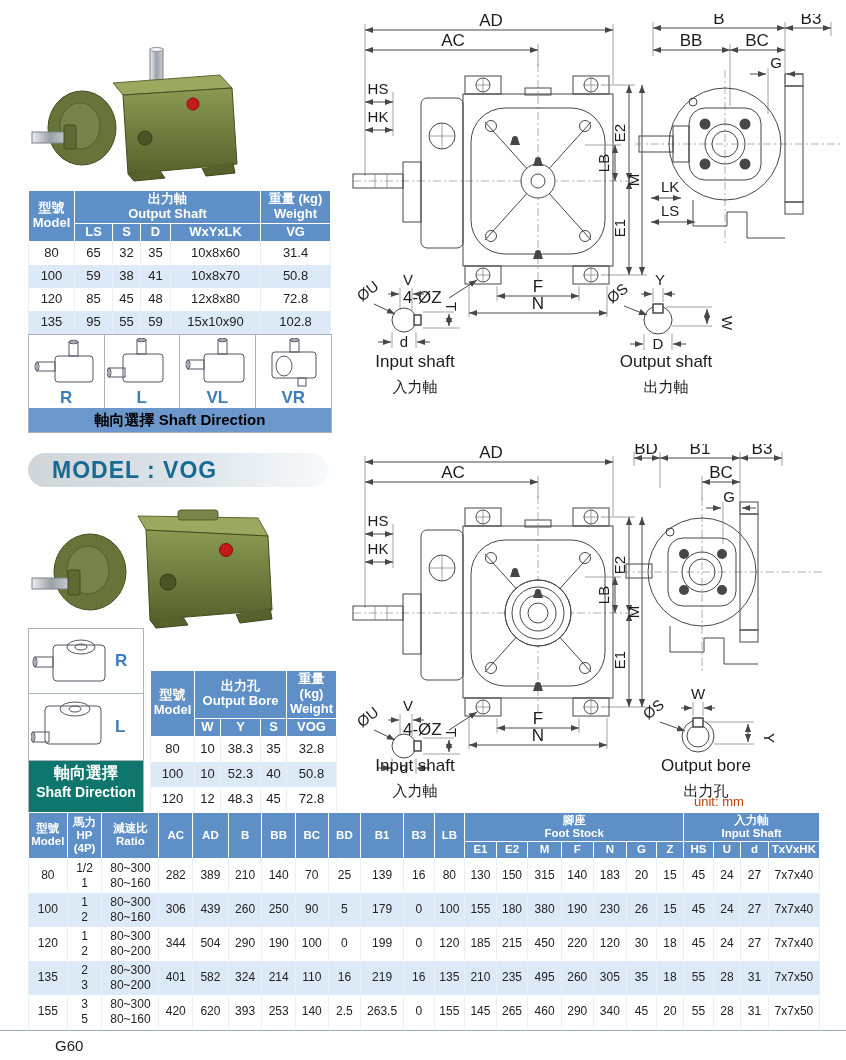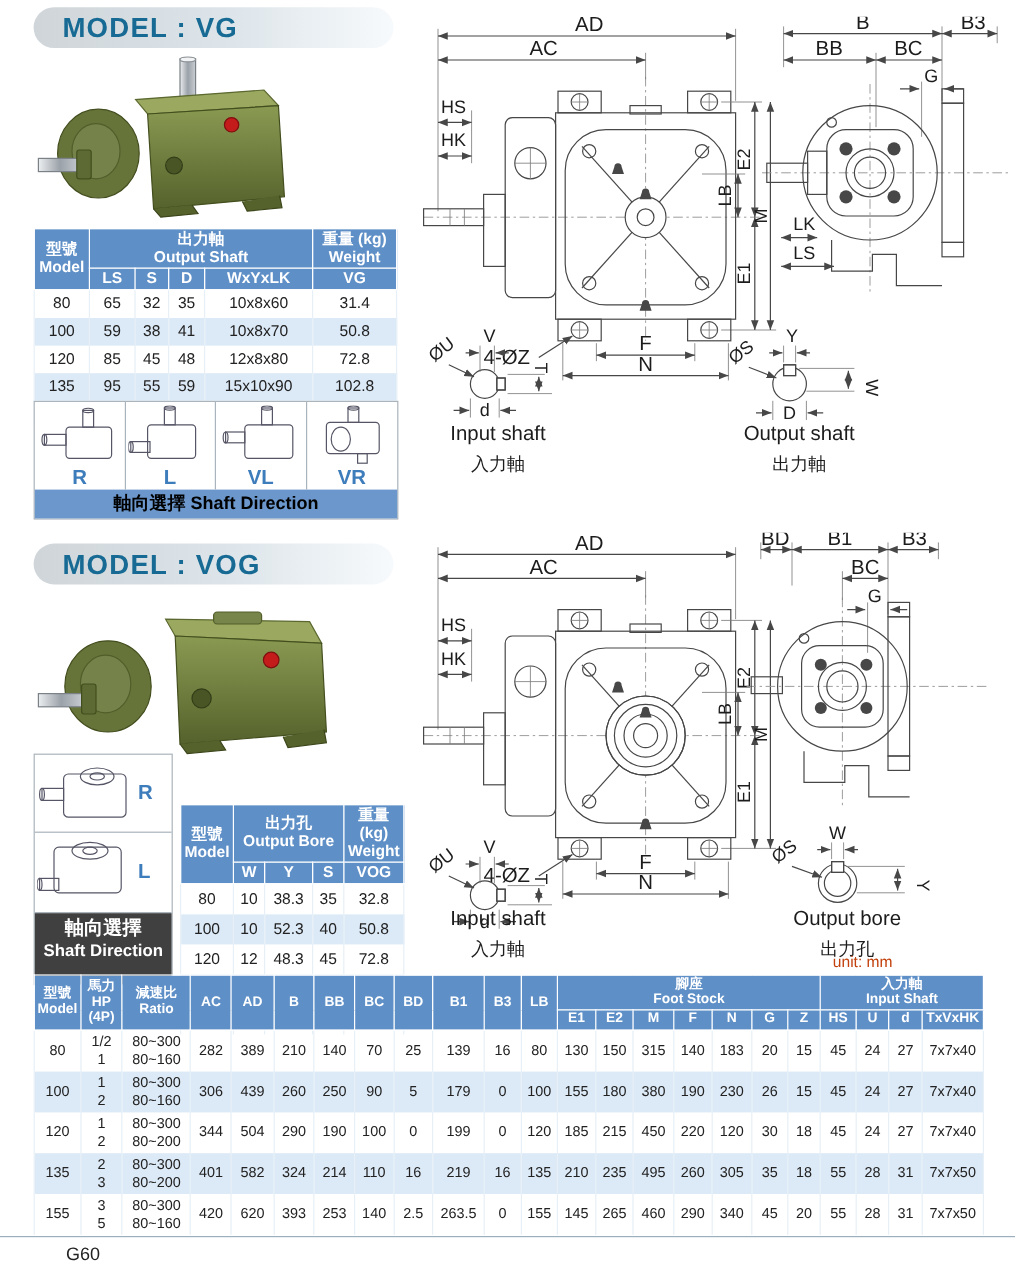--- a/index.html
+++ b/index.html
@@ -25,21 +25,21 @@
   
   .sd-strip{position:absolute;border:1px solid #aab4bc;background:#fff;}
   .sd-grid{display:grid;grid-template-columns:repeat(4,1fr);}
   .sd-cell{border-right:1px solid #aab4bc;display:flex;flex-direction:column;align-items:center;padding-top:3px;}
   .sd-cell:last-child{border-right:none;}
   .sd-label{font-size:17px;font-weight:bold;color:#3e7dbb;line-height:20px;}
   .sd-bar{background:#6b97cc;color:#000000;font-weight:bold;font-size:15px;text-align:center;
     height:24px;line-height:24px;}
   .vog-sd{position:absolute;border:1px solid #aab4bc;background:#fff;}
   .vog-sd-cell{display:flex;align-items:center;border-bottom:1px solid #aab4bc;padding:2px;}
-  .vog-sd-bar{background:#404040;color:#fff;font-weight:bold;text-align:center;padding:2px 0 20px;}
+  .vog-sd-bar{background:#0f766e;color:#fff;font-weight:bold;text-align:center;padding:2px 0 20px;}
   .vog-sd-bar .zh{font-size:16px;display:block;}
   .vog-sd-bar .en{font-size:14px;display:block;}
 
   
   .draw{position:absolute;}
   .draw line,.draw path,.draw rect,.draw circle,.draw ellipse{stroke:#474747;stroke-width:1;fill:none;}
   .draw .fil{fill:#474747;stroke:none;}
   .draw .wh{fill:#fff;}
   .draw .cl{stroke:#999;stroke-dasharray:8 3 2 3;stroke-width:.8;}
   .draw .thin{stroke:#7d7d7d;stroke-width:.7;}
@@ -61,23 +61,20 @@
 <svg width="0" height="0" style="position:absolute">
   <defs>
     <marker id="arr" viewBox="0 0 10 10" refX="9" refY="5" markerWidth="9" markerHeight="9" orient="auto-start-reverse">
       <path d="M0,1.5 L9,5 L0,8.5 z" fill="#474747" stroke="none"></path>
     </marker>
   </defs>
 </svg>
 
 <div class="page">
 
-  <div class="model-pill" style="left:28px;top:6px;">
-    <span>MODEL : VG</span>
-  </div>
 
   <svg class="photo" style="position:absolute;left:30px;top:46px;" width="215" height="140" viewBox="0 0 215 140">
     <defs>
       <linearGradient id="olv" x1="0" y1="0" x2="0" y2="1">
           <stop offset="0" stop-color="#8a9a52"></stop>
           <stop offset="1" stop-color="#55622c"></stop>
         </linearGradient>
       <linearGradient id="met" x1="0" y1="0" x2="1" y2="0">
           <stop offset="0" stop-color="#eceef0"></stop>
           <stop offset=".5" stop-color="#9aa1a8"></stop>

